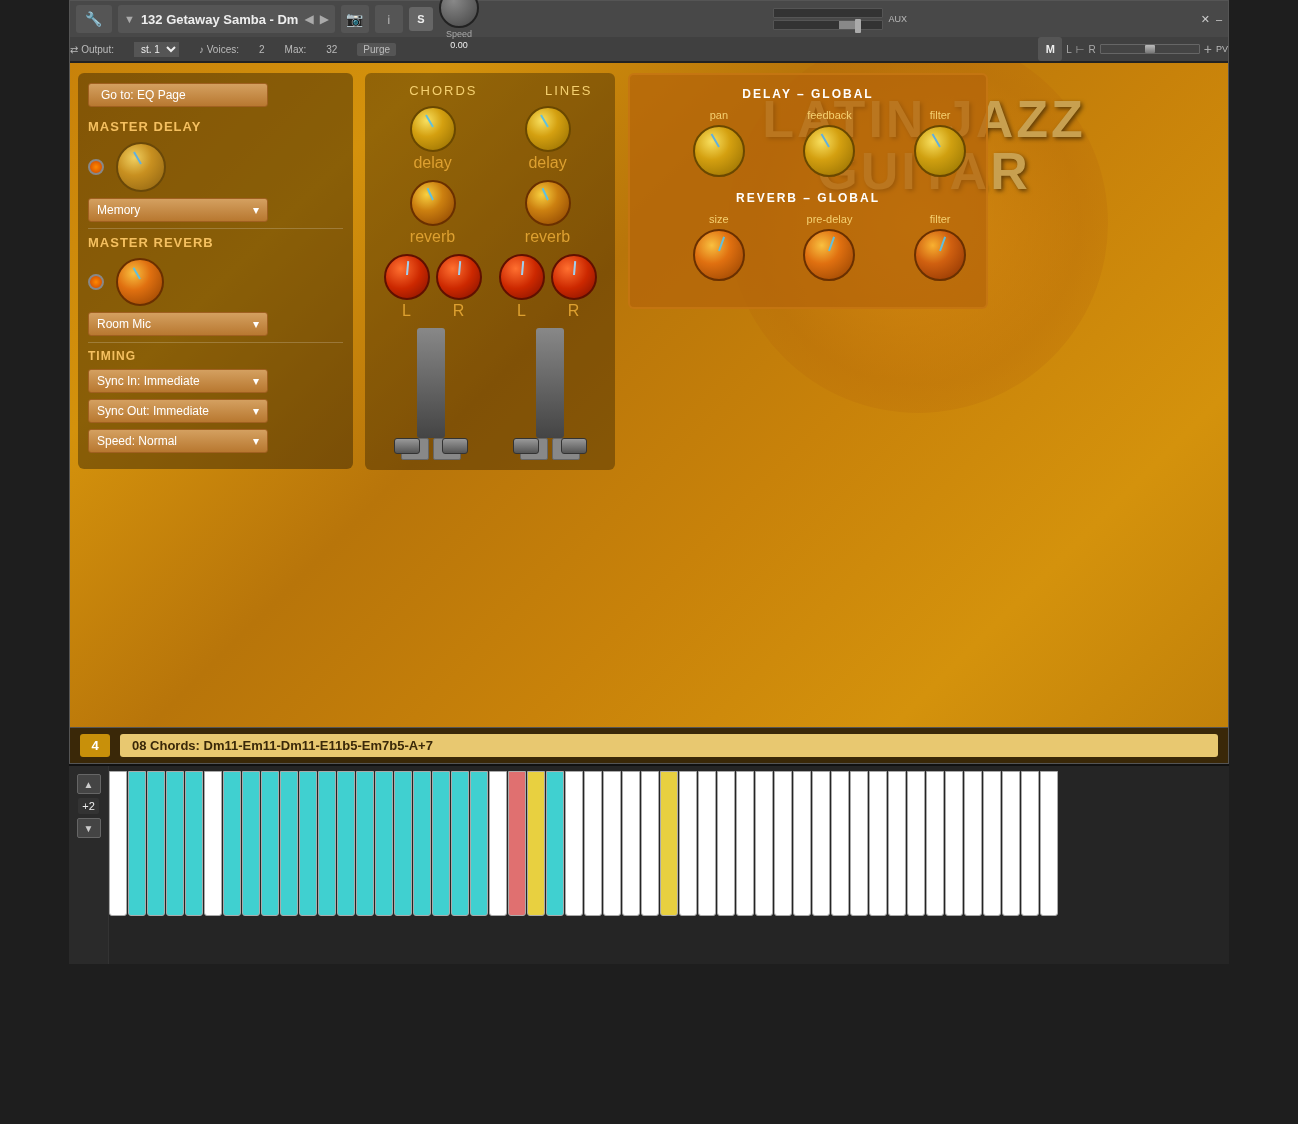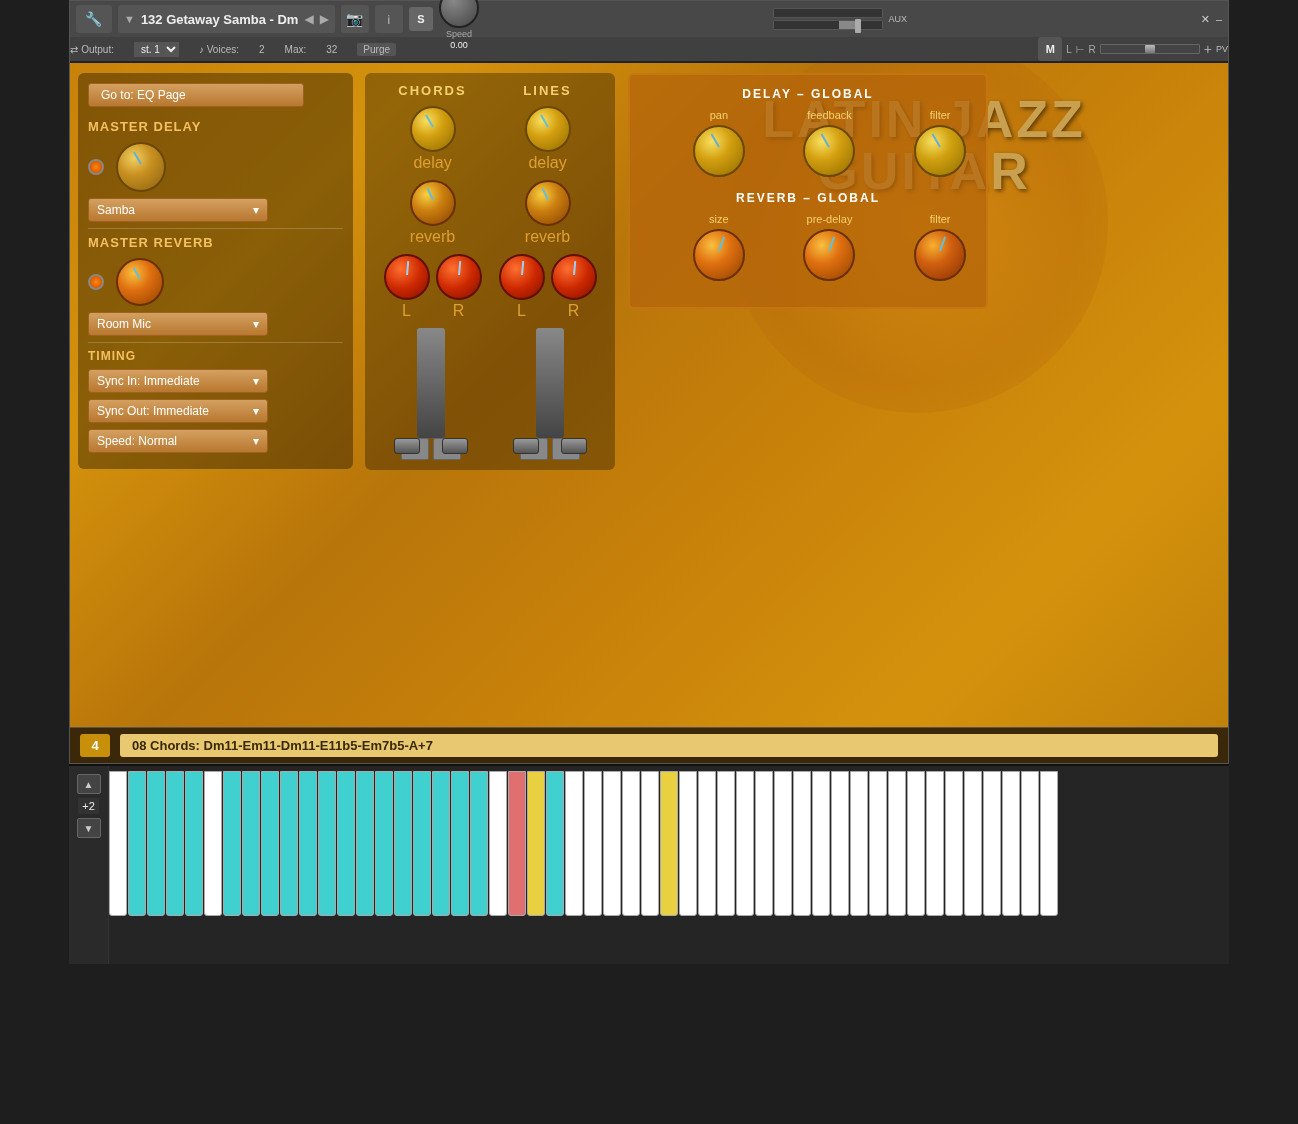--- a/index.html
+++ b/index.html
@@ -99,21 +99,21 @@
     .go-to-btn {
       background: linear-gradient(to bottom, #d4a060, #b87830);
       border: 1px solid #a06020;
       border-radius: 3px;
       color: #fff;
       font-size: 12px;
       padding: 4px 12px;
       margin-bottom: 12px;
       cursor: pointer;
       display: inline-block;
-      width: 216px;
+      width: 180px;
       text-align: left;
     }
 
     .section-label {
       color: #f5c060;
       font-size: 13px;
       font-weight: bold;
       letter-spacing: 1px;
       margin-bottom: 8px;
       text-transform: uppercase;
@@ -181,24 +181,24 @@
     }
 
     .panel-header {
       display: flex;
       justify-content: space-around;
       margin-bottom: 8px;
     }
     .panel-col-label {
       color: #f5d070;
       font-size: 13px;
-      font-weight: bold;
+      font-weight: normal;
       letter-spacing: 2px;
       text-transform: uppercase;
-      text-align: center;
+      text-align: right;
       width: 90px;
     }
 
     .knobs-row {
       display: flex;
       justify-content: space-around;
       align-items: flex-end;
       margin-bottom: 4px;
     }
     .knob-col {
@@ -665,21 +665,21 @@
         
         <div class="go-to-btn">Go to: EQ Page</div>
 
         
         <div class="section-label">MASTER DELAY</div>
         <div class="knob-row">
           <div style="width:16px; height:16px; border-radius:50%; border:2px solid #888; background:radial-gradient(circle, #ff8800, #cc4400); display:inline-block;"></div>
           <div class="knob-large"></div>
         </div>
         <div class="dropdown-btn">
-          <span>Samba</span>
+          <span>Memory</span>
           <span>▾</span>
         </div>
 
         <hr class="divider-line">
 
         
         <div class="section-label">MASTER REVERB</div>
         <div class="knob-row">
           <div style="width:16px; height:16px; border-radius:50%; border:2px solid #888; background:radial-gradient(circle, #ff8800, #cc4400); display:inline-block;"></div>
           <div style="width:48px; height:48px; background:radial-gradient(circle at 35% 30%, #f8c040, #e07010 40%, #904000 100%); border-radius:50%; border:2px solid #6a3000; position:relative;">

